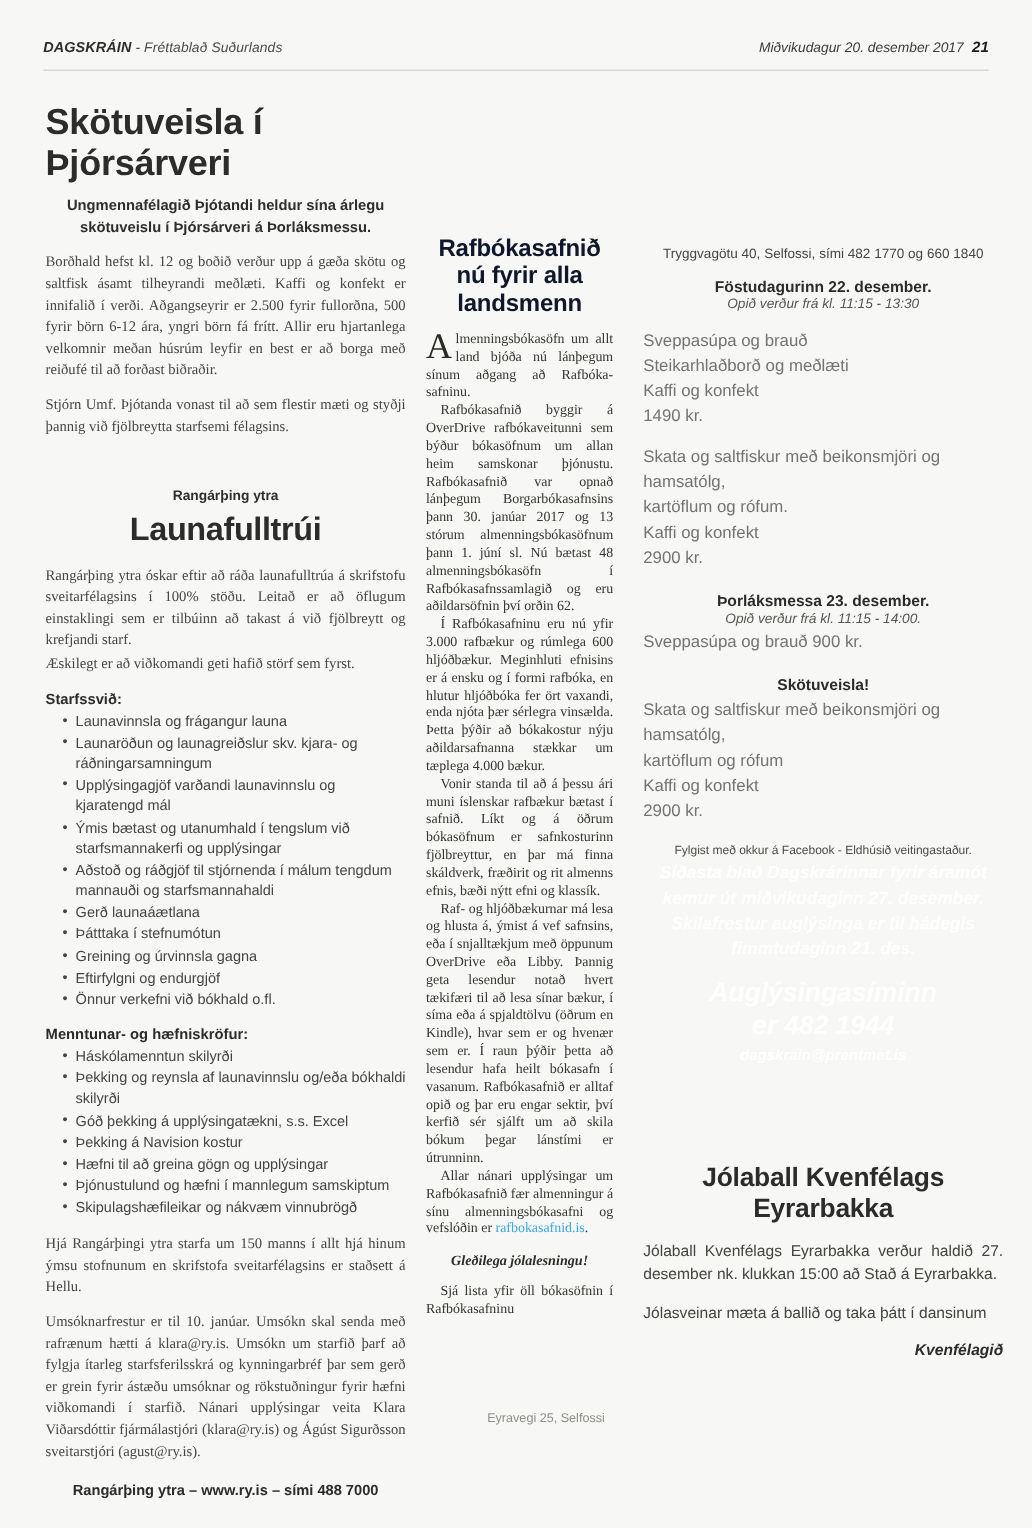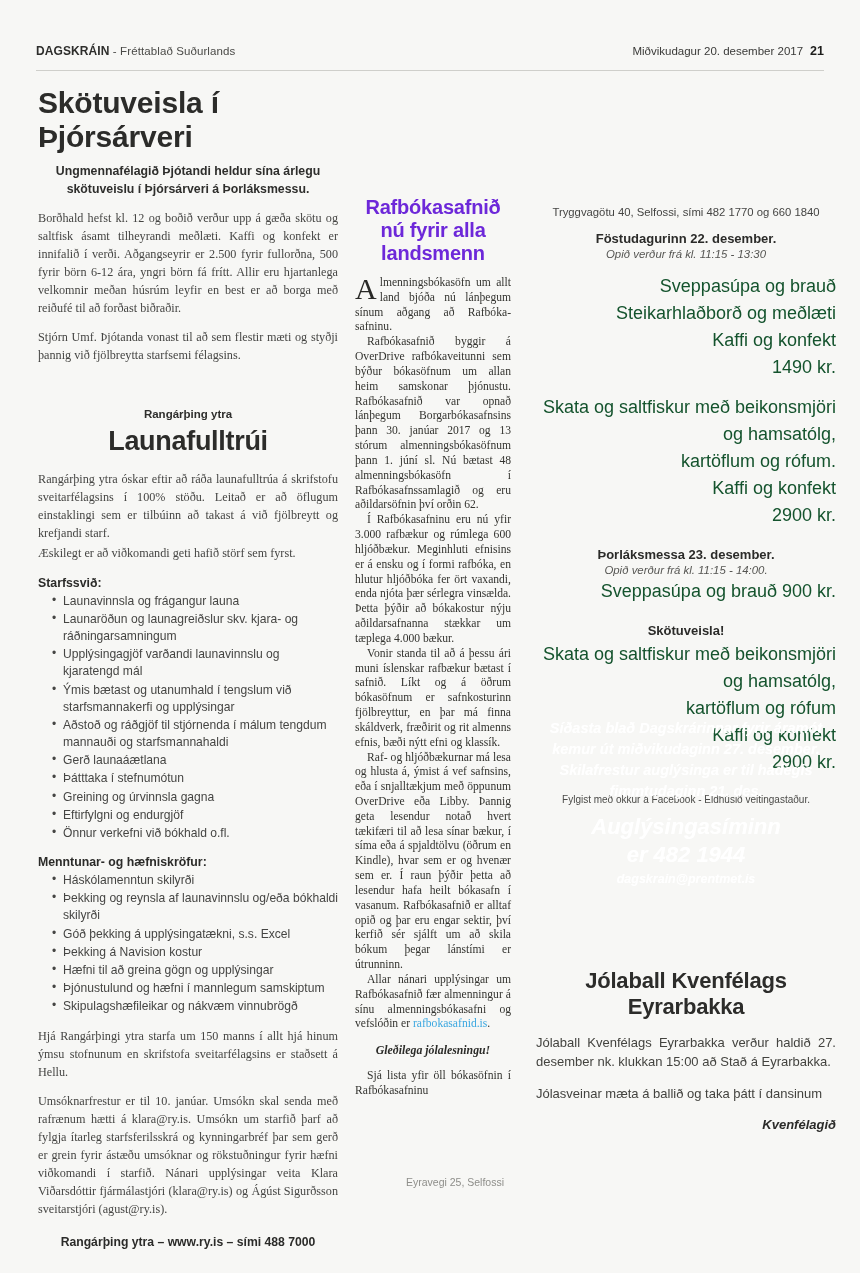--- a/index.html
+++ b/index.html
@@ -9,22 +9,23 @@
     background:#f7f7f5;
     font-family:"Liberation Sans",sans-serif;
     color:#3a3a38;
     position:relative;
     overflow:hidden;
   }
   .page{position:relative;width:860px;height:1273px;}
 
   
   .masthead{
-    position:absolute;left:36px;top:44px;width:788px;height:26px;
+    position:absolute;left:36px;top:32px;width:788px;height:26px;
     border-bottom:1px solid #cfcfcb;
+    font-style:italic;
   }
   .mast-left{position:absolute;left:0;top:0;font-size:11.5px;letter-spacing:.1px;}
   .mast-left .brand{font-weight:bold;font-size:12px;color:#2e2e2c;}
   .mast-left .sub{color:#4a4a47;font-size:11.5px;}
   .mast-right{position:absolute;right:0;top:0;font-size:11.5px;color:#3a3a38;white-space:nowrap;}
   .mast-right .pg{font-weight:bold;font-size:12.5px;color:#1d1d1b;margin-left:7px;}
 
   
   .col{position:absolute;}
   .col-a{left:38px;top:86px;width:300px;}
@@ -60,21 +61,21 @@
     padding-left:11px;position:relative;margin:0 0 1px 0;
   }
   ul.bul li:before{content:"\2022";position:absolute;left:0;top:-1px;color:#454543;font-size:12px;}
   .contactline{
     font-size:12.2px;font-weight:bold;text-align:center;color:#2b2b29;
     margin-top:16px;
   }
 
   
   h1.b-title{
-    font-size:20px;font-weight:bold;color:#6d28d9;text-align:center;
+    font-size:20px;font-weight:bold;color:#0f172a;text-align:center;
     line-height:1.15;margin:0 0 11px 0;letter-spacing:-.2px;
   }
   p.sbody{
     font-family:"Liberation Serif",serif;
     font-size:11.6px;line-height:1.28;color:#33332f;
     margin:0;text-align:justify;text-indent:12px;
     -webkit-hyphens:auto;hyphens:auto;
   }
   p.sbody.first{text-indent:0;}
   .dropcap{
@@ -85,21 +86,21 @@
   .glad{
     font-family:"Liberation Serif",serif;font-style:italic;font-weight:bold;
     font-size:11.8px;text-align:center;color:#2b2b28;margin:11px 0 11px 0;
   }
   a.lnk{color:#3aa7e0;text-decoration:none;}
 
   
   .c-addr{font-size:11.3px;text-align:center;color:#454543;margin:0 0 13px 0;}
   .c-day{font-size:13px;font-weight:bold;text-align:center;color:#2b2b29;margin:0 0 2px 0;}
   .c-hours{font-size:11.4px;font-style:italic;text-align:center;color:#565653;margin:0 0 13px 0;}
-  .c-menu{font-size:18px;text-align:right;color:#14532d;line-height:1.5;margin:0 0 13px 0;}
+  .c-menu{font-size:14px;text-align:left;color:#737373;line-height:1.5;margin:0 0 13px 0;}
   .c-foot{font-size:10px;text-align:center;color:#4a4a47;margin-top:18px;}
 
   
   .wm{
     position:absolute;left:536px;top:718px;width:300px;text-align:center;
     color:#ffffff;font-style:italic;font-weight:bold;
     text-shadow:0 0 1px rgba(255,255,255,.5);
   }
   .wm .l1{font-size:14.5px;line-height:1.45;}
   .wm .l2{font-size:22px;line-height:1.25;margin-top:11px;}

